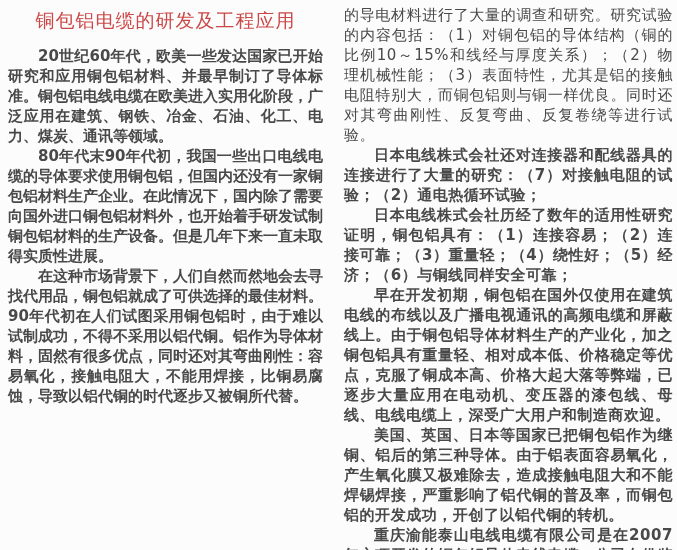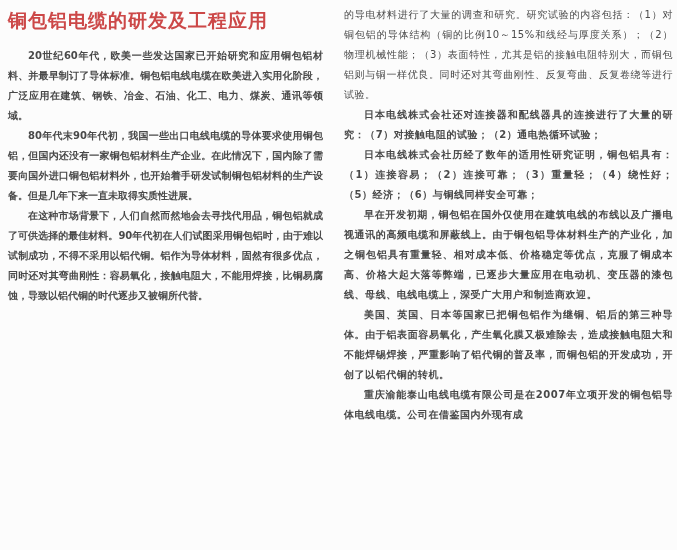--- a/index.html
+++ b/index.html
@@ -26,28 +26,28 @@
     margin-right: 21px;
   }
   .col-right {
     width: 329px;
     padding-top: 5px;
   }
   .article-title {
     margin: 8px 0 14px 0;
     font-size: 19px;
     line-height: 24px;
-    font-weight: 700;
+    font-weight: 400;
     letter-spacing: 1px;
-    text-align: left;
+    text-align: center;
     color: #cc4848;
   }
   .col p {
     margin: 0;
-    font-size: 10px;
+    font-size: 15px;
     line-height: 20px;
     color: #494949;
     text-align: justify;
     word-break: normal;
     overflow-wrap: break-word;
   }
   .col-right p {
     letter-spacing: 0.55px;
   }
   .indent {

